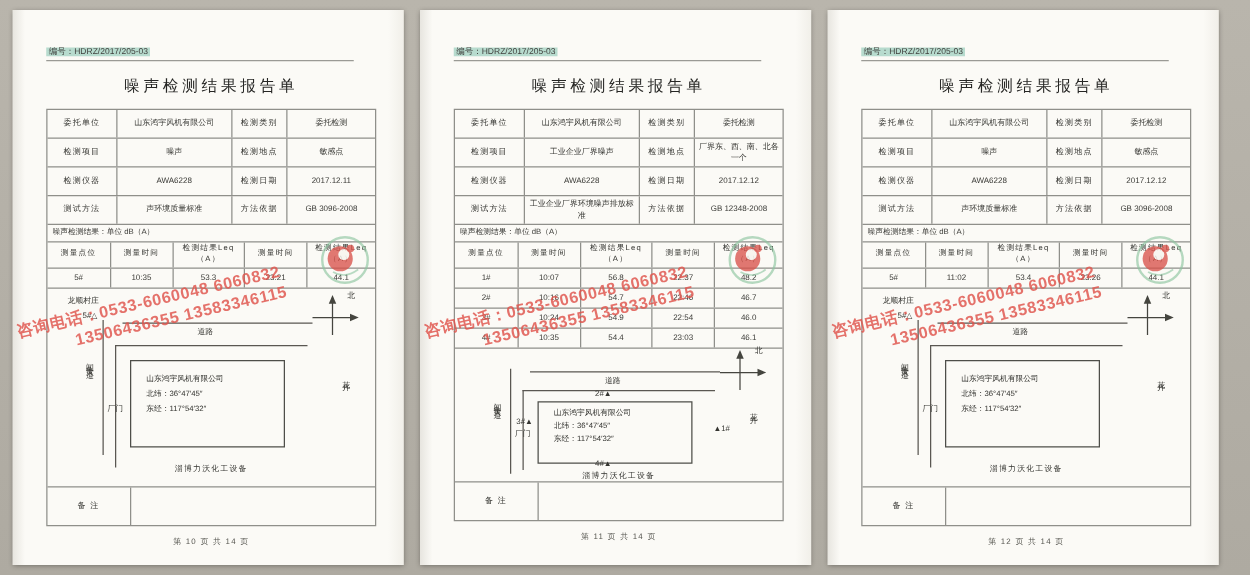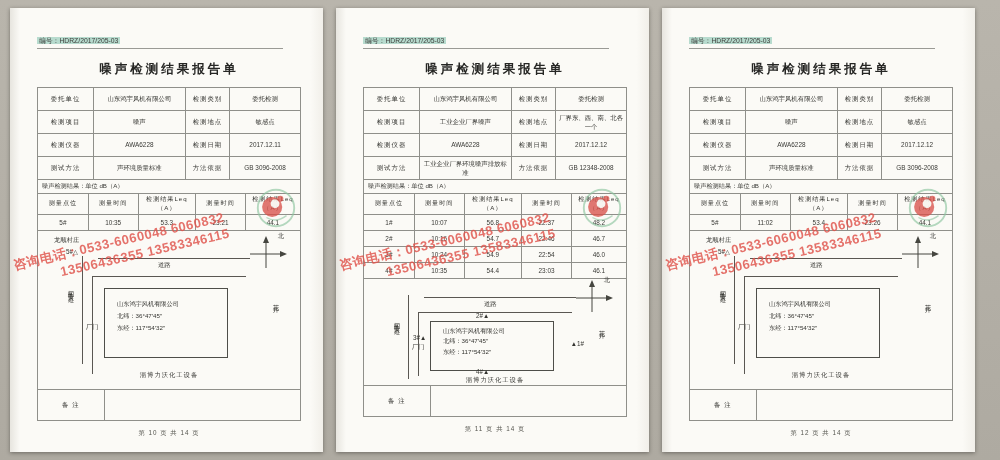--- a/index.html
+++ b/index.html
@@ -5,21 +5,21 @@
   html,body{margin:0;padding:0;background:#9a968e;}
   .scan{position:relative;width:1000px;height:460px;box-sizing:border-box;
     background:linear-gradient(180deg,#b9b5ac,#aeaaa1);
     display:flex;gap:13px;padding:8px 10px;font-family:"Liberation Sans",sans-serif;}
   .page{position:relative;flex:0 0 313px;height:444px;overflow:hidden;color:#3a3a36;
     background:linear-gradient(90deg,#e7e5df 0px,#fbfaf6 10px,#fbfaf6 96%,#f1efe9);
     box-shadow:0 1px 4px rgba(30,28,24,.45);}
   .content{padding:28px 22px 0 27px;}
   .docno{font-size:6.8px;color:#3f3f3c;border-bottom:1px solid #9a9a95;padding-bottom:2px;width:93%;white-space:nowrap;}
   .docno .hl{background:rgba(116,188,166,.5);padding:0 2px;}
-  .title{text-align:center;font-size:12.5px;font-weight:bold;letter-spacing:3px;color:#262624;margin:12px 0 9px;}
+  .title{text-align:center;font-size:12.5px;font-weight:normal;letter-spacing:3px;color:#262624;margin:12px 0 9px;}
   .rt{border:1px solid #8f8f8a;}
   .row{display:flex;border-top:1px solid #8f8f8a;}
   .row:first-child{border-top:0;}
   .c{box-sizing:border-box;border-left:1px solid #8f8f8a;display:flex;align-items:center;justify-content:center;
      text-align:center;min-height:22px;padding:1px 2px;font-size:6.4px;line-height:1.45;}
   .c:first-child{border-left:0;}
   .lab{letter-spacing:1px;color:#33332f;}
   .w1{width:21%}.w2{width:35%}.w3{width:17%}.w4{width:27%}
   .cap{width:100%;justify-content:flex-start;text-align:left;min-height:13px;padding:2px 4px;font-size:6.2px;}
   .u1{width:19%}.u2{width:19%}.u3{width:22%}.u4{width:19%}.u5{width:21%}

